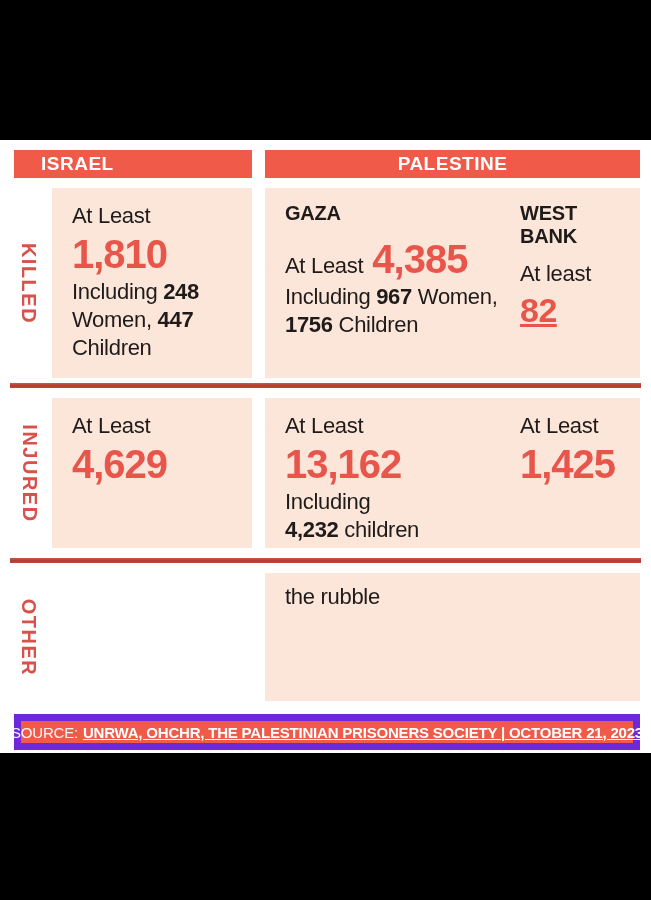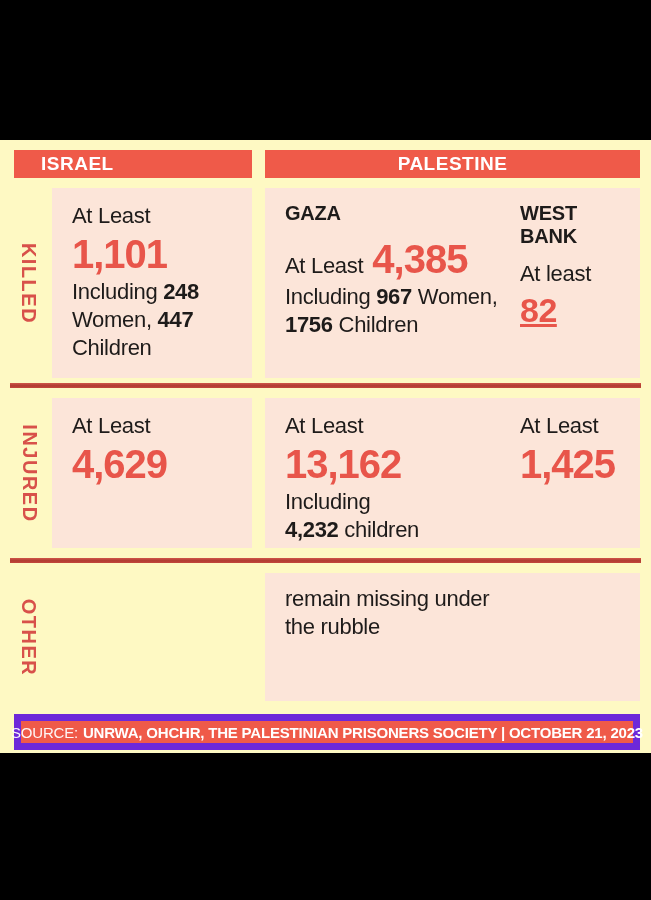--- a/index.html
+++ b/index.html
@@ -1,20 +1,20 @@
 <!DOCTYPE html>
 <html><head>
 <meta charset="utf-8">
 <style>
   * { margin:0; padding:0; box-sizing:border-box; }
   html,body { width:651px; height:900px; background:#000; overflow:hidden;
               font-family:"Liberation Sans", sans-serif; }
   .stage { position:relative; width:651px; height:900px; background:#000; }
 
-  .panel { position:absolute; top:140px; left:0; width:651px; height:613px; background:#fef9c3; }
+  .panel { position:absolute; top:140px; left:0; width:651px; height:613px; background:#ffffff; }
 
   
   .hdr-bar { position:absolute; top:10px; height:28px; background:#ef5a49;
              color:#fff; font-weight:bold; font-size:19px; letter-spacing:.5px;
              display:flex; align-items:center; }
   .hdr-israel    { left:14px;  width:238px; padding-left:27px; }
   .hdr-palestine { left:265px; width:375px; justify-content:center; }
 
   
   .row { position:absolute; left:0; width:651px; }
@@ -50,42 +50,42 @@
   .num-lg { font-size:34px; font-weight:bold; color:#e8554a;
             line-height:40px; letter-spacing:-.5px;text-decoration:underline; }
   .num-inline { margin-left:9px; } .mt2 { margin-top:2px; }
 
   
   .footer-bar { position:absolute; top:574px; left:14px; width:626px; height:36px;
                 background:#ef5a49; border:7px solid #6d28d9;
                 display:flex; align-items:center; justify-content:center;
                 color:#fff; font-size:15px; letter-spacing:-.2px; white-space:nowrap; }
   .footer-bar .src { font-weight:normal; opacity:.95; }
-  .footer-bar .txt { font-weight:bold; margin-left:5px; }
+  .footer-bar .txt { font-weight:bold; margin-left:5px;text-decoration:underline; }
 </style>
 </head>
 <body>
 
 <div class="stage">
   <div class="panel">
 
     <div class="hdr-bar hdr-israel">
       <span>ISRAEL</span>
     </div>
     <div class="hdr-bar hdr-palestine">
       <span>PALESTINE</span>
     </div>
 
     <div class="row row-killed">
       <div class="vlabel-box">
         <span class="vlabel">KILLED</span>
       </div>
       <div class="cell cell-israel">
         <div class="t">At Least</div>
-        <div class="num-xl mt2">1,101</div>
+        <div class="num-xl mt2">1,810</div>
         <div class="t mt2"><span>Including </span><span class="b">248</span></div>
         <div class="t"><span>Women, </span><span class="b">447</span></div>
         <div class="t">Children</div>
       </div>
       <div class="cell cell-palestine">
         <div class="gaza-block">
           <div class="region">GAZA</div>
           <div><span class="t">At Least</span><span class="num-xl num-inline">4,385</span></div>
           <div class="t mt2"><span>Including </span><span class="b">967</span><span> Women,</span></div>
           <div class="t"><span class="b">1756</span><span> Children</span></div>
@@ -123,21 +123,20 @@
     </div>
 
     <div class="sep sep-2"></div>
 
     <div class="row row-other">
       <div class="vlabel-box">
         <span class="vlabel">OTHER</span>
       </div>
       <div class="cell cell-palestine">
         <div class="gaza-block">
-          <div class="t mt2">remain missing under</div>
           <div class="t">the rubble</div>
         </div>
       </div>
     </div>
 
     <div class="footer-bar">
       <span class="src">SOURCE:</span>
       <span class="txt">UNRWA, OHCHR, THE PALESTINIAN PRISONERS SOCIETY | OCTOBER 21, 2023</span>
     </div>
 

